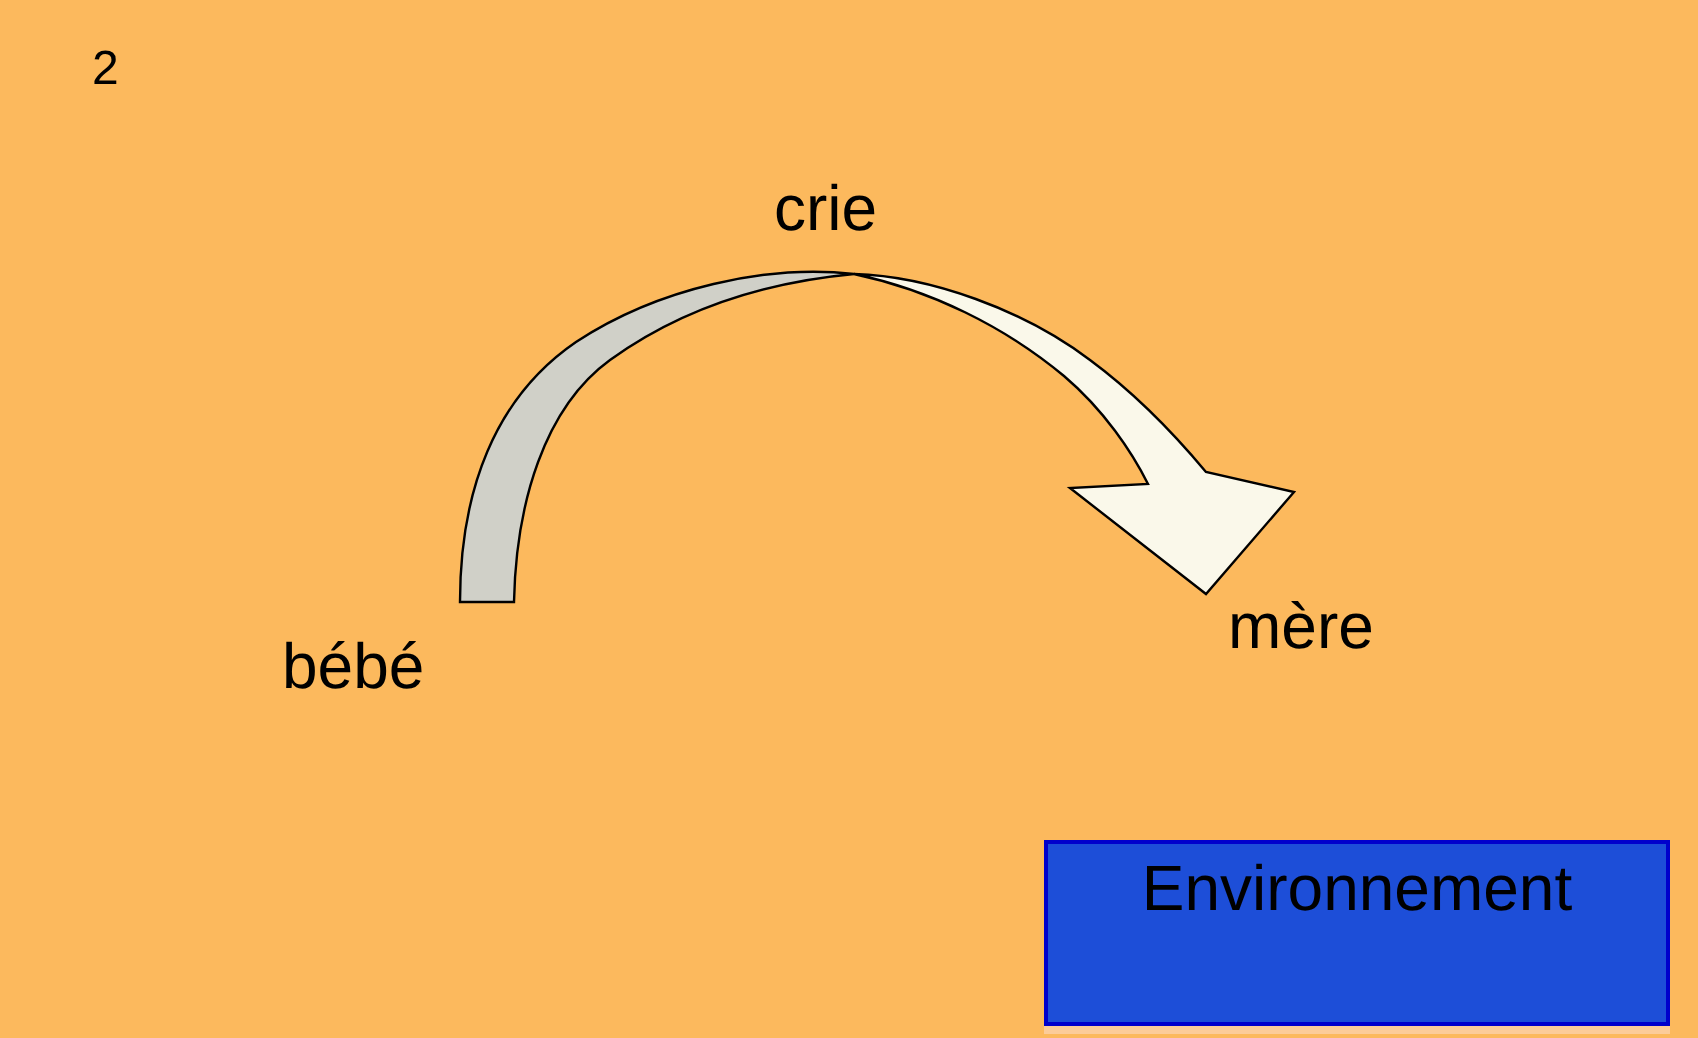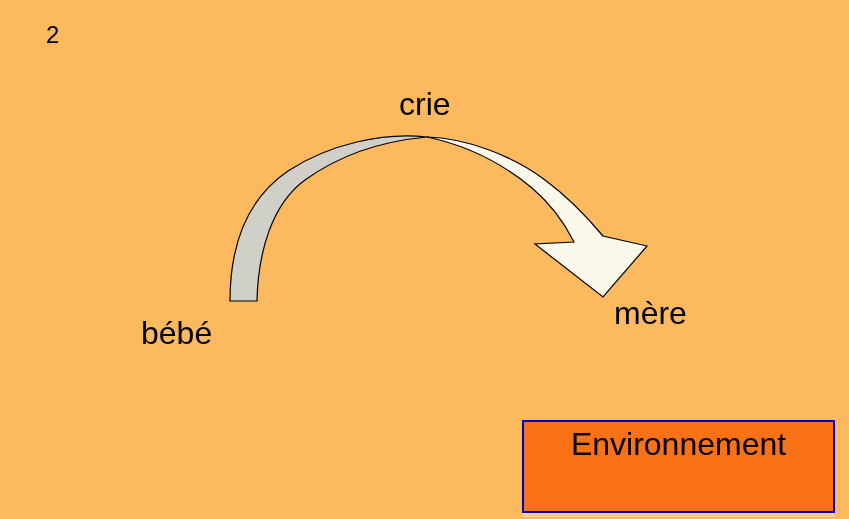--- a/index.html
+++ b/index.html
@@ -14,27 +14,27 @@
   .slide-number{
     position:absolute;left:46px;top:22px;
     font-size:24px;line-height:1.1;
   }
   .arrow-svg{
     position:absolute;left:0;top:0;width:849px;height:519px;
   }
   .label{
     position:absolute;font-size:32px;line-height:1.0;white-space:nowrap;
   }
-  .label-crie{left:399px;top:88px;}
+  .label-crie{left:387px;top:88px;}
   .label-bebe{left:141px;top:317px;}
   .label-mere{left:614px;top:297px;}
   .env-box{
     position:absolute;left:522px;top:420px;
     width:309px;height:88px;
-    background:#f97316;
+    background:#1d4ed8;
     border:2px solid #0000CC;
     box-shadow:0 4px 0 0 #FCCC99; 
     text-align:center;
     font-size:32px;line-height:42px;
     padding-top:1px;
   }
   .env-box .line2{text-indent:47px;}
 </style>
 </head>
 <body>

